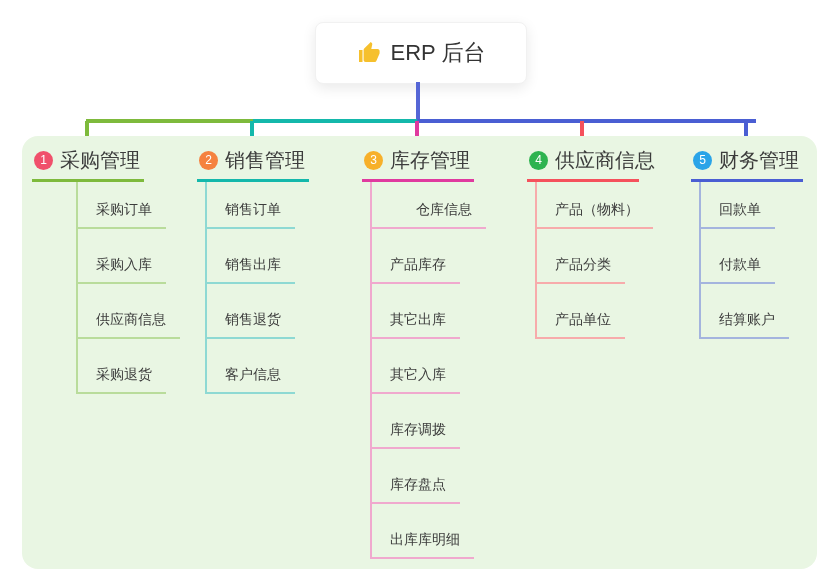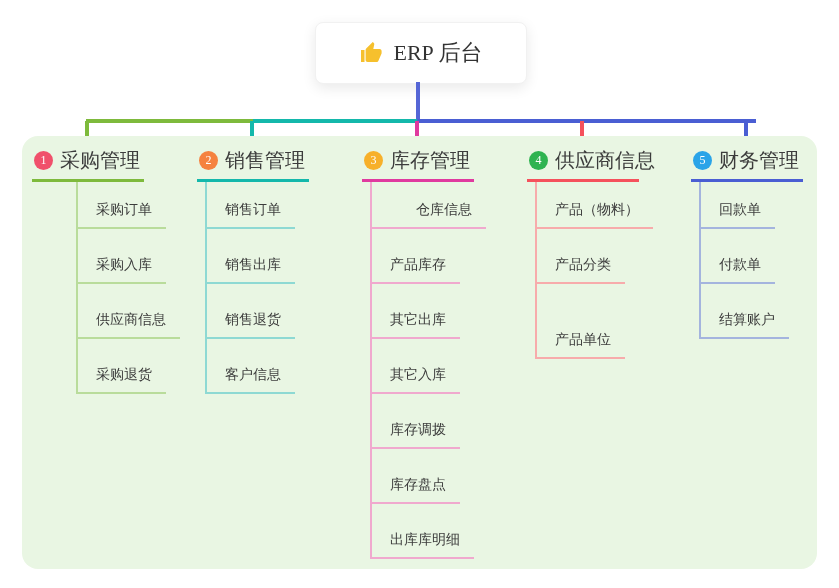--- a/index.html
+++ b/index.html
@@ -1,21 +1,21 @@
 <!DOCTYPE html>
 <html><head>
 <meta charset="utf-8">
 <style>
   html,body{margin:0;padding:0;background:#ffffff;}
   body{
     font-family:"Liberation Sans","DejaVu Sans",sans-serif;
     width:839px;height:588px;position:relative;overflow:hidden;
     color:#3c3c3c;
   }
-  .canvas{position:absolute;inset:0;font-family:Liberation Serif, serif;}
+  .canvas{position:absolute;inset:0;}
 
   
   .root-card{
     position:absolute;left:315px;top:22px;width:210px;height:60px;
     background:#ffffff;border:1px solid #f1f1f1;border-radius:8px;
     box-shadow:0 4px 14px rgba(0,0,0,0.09);
     display:flex;align-items:center;justify-content:center;gap:10px;
     font-size:22px;color:#333333;cursor:default;
   }
   .root-card .thumb{display:flex;align-items:center;}
@@ -128,21 +128,21 @@
           </ul>
         </section>
         <section class="branch" style="left: 505px; top: 12px;">
           <div class="branch-header" style="color: rgb(245, 81, 92); width: 110px;">
             <span class="badge" style="background: rgb(46, 179, 80);">4</span>
             <span class="branch-title">供应商信息</span>
           </div>
           <ul class="items" style="border-left-color: rgb(247, 171, 171);">
             <li style="border-bottom-color: rgb(247, 171, 171);">产品（物料）</li>
             <li style="border-bottom-color: rgb(247, 171, 171);">产品分类</li>
-            <li style="border-bottom-color: rgb(247, 171, 171); margin-top: 20px;">产品单位</li>
+            <li style="border-bottom-color: rgb(247, 171, 171);">产品单位</li>
           </ul>
         </section>
         <section class="branch" style="left: 669px; top: 12px;">
           <div class="branch-header" style="color: rgb(74, 94, 211); width: 110px;">
             <span class="badge" style="background: rgb(42, 164, 232);">5</span>
             <span class="branch-title">财务管理</span>
           </div>
           <ul class="items" style="border-left-color: rgb(164, 180, 222);">
             <li style="border-bottom-color: rgb(164, 180, 222);">回款单</li>
             <li style="border-bottom-color: rgb(164, 180, 222);">付款单</li>

